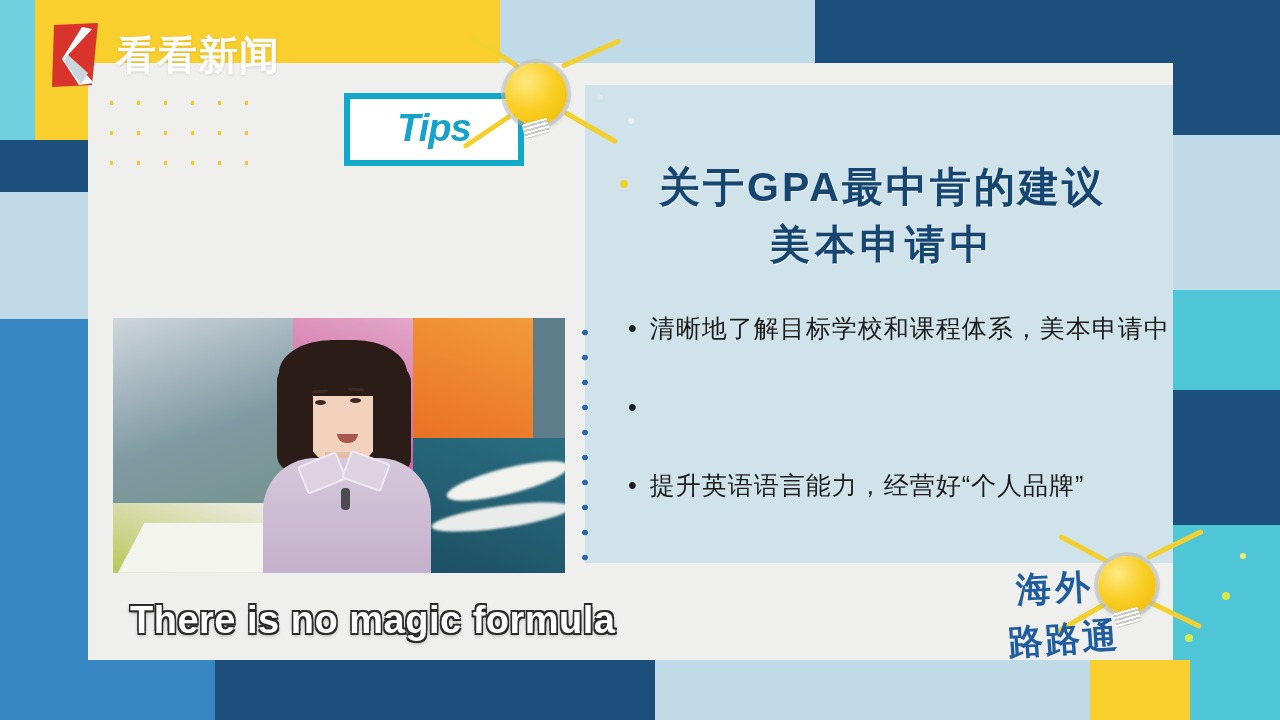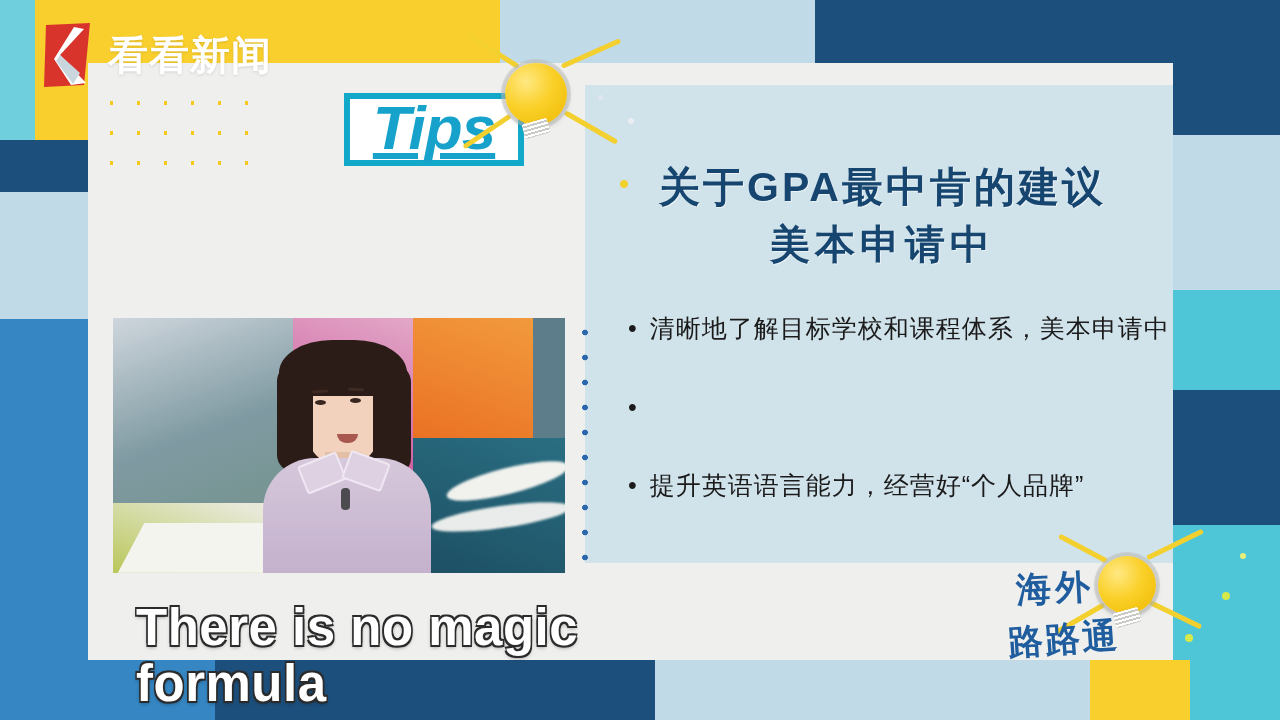--- a/index.html
+++ b/index.html
@@ -72,37 +72,37 @@
     background-image:
       linear-gradient(to right, rgba(90,110,130,.5) 1px, transparent 1px),
       linear-gradient(to bottom, rgba(90,110,130,.5) 1px, transparent 1px);
     background-size:56px 56px;
     -webkit-mask-image:radial-gradient(circle 2px at center, #000 99%, transparent 100%);
     mask-image:radial-gradient(circle 2px at center, #000 99%, transparent 100%);
     -webkit-mask-size:56px 56px; mask-size:56px 56px;
   }
 
   
-  .logo-wrap { position:absolute; left:40px; top:21px; width:240px; height:68px; display:flex; align-items:center; }
+  .logo-wrap { position:absolute; left:48px; top:21px; width:240px; height:68px; display:flex; align-items:center; }
   .k-mark { width:56px; height:68px; position:relative; }
   .logo-text {
     margin-left:12px; color:#ffffff; font-size:40px; font-weight:bold;
     letter-spacing:1px; line-height:1;
     text-shadow:0 1px 3px rgba(0,0,0,.12);
   }
 
   
   .tips-box {
     position:absolute; left:344px; top:93px; width:180px; height:73px;
     background:#ffffff; border:6px solid #11a8c9;
     display:flex; align-items:center; justify-content:center;
   }
   .tips-text {
-    font-size:62px; font-weight:bold; font-style:italic; color:#17a2cb;
-    letter-spacing:-1px; line-height:1; transform:translateY(-2px);text-decoration:underline;
+    font-size:38px; font-weight:bold; font-style:italic; color:#17a2cb;
+    letter-spacing:-1px; line-height:1; transform:translateY(-2px);
   }
 
   
   .bulb1 { position:absolute; left:505px; top:63px; width:62px; height:62px; }
   .bulb2 { position:absolute; left:1098px; top:556px; width:58px; height:58px; }
   .bulb-glass {
     position:absolute; inset:0; border-radius:50%;
     background:radial-gradient(circle at 34% 30%, #ffe883 0%, #fad029 45%, #eeb800 100%);
     box-shadow:0 0 0 4px rgba(190,190,185,.55), 0 2px 6px rgba(0,0,0,.25);
   }
@@ -204,22 +204,22 @@
 
   .bullets { position:absolute; left:628px; top:312px; width:545px; }
   .bullet {
     display:flex; align-items:flex-start; margin-bottom:46px;
     color:#1b1b1b; font-size:25px; line-height:1.3; letter-spacing:1px;
   }
   .bullet .dot { margin-right:12px; font-size:25px; line-height:1.3; }
 
   
   .subtitle {
-    position:absolute; left:136px; top:600px; width:500px;
-    font-size:51px; font-weight:bold; color:#ffffff;
+    position:absolute; left:130px; top:600px; width:500px;
+    font-size:38px; font-weight:bold; color:#ffffff;
     letter-spacing:.5px; line-height:1.1;
     text-shadow:
       -1.6px -1.6px 0 #2b2b2b, 1.6px -1.6px 0 #2b2b2b,
       -1.6px  1.6px 0 #2b2b2b, 1.6px  1.6px 0 #2b2b2b,
        0 2px 4px rgba(0,0,0,.45);
   }
 
   
   .brand { position:absolute; left:1008px; top:563px; width:165px; }
   .brand-l1 {

